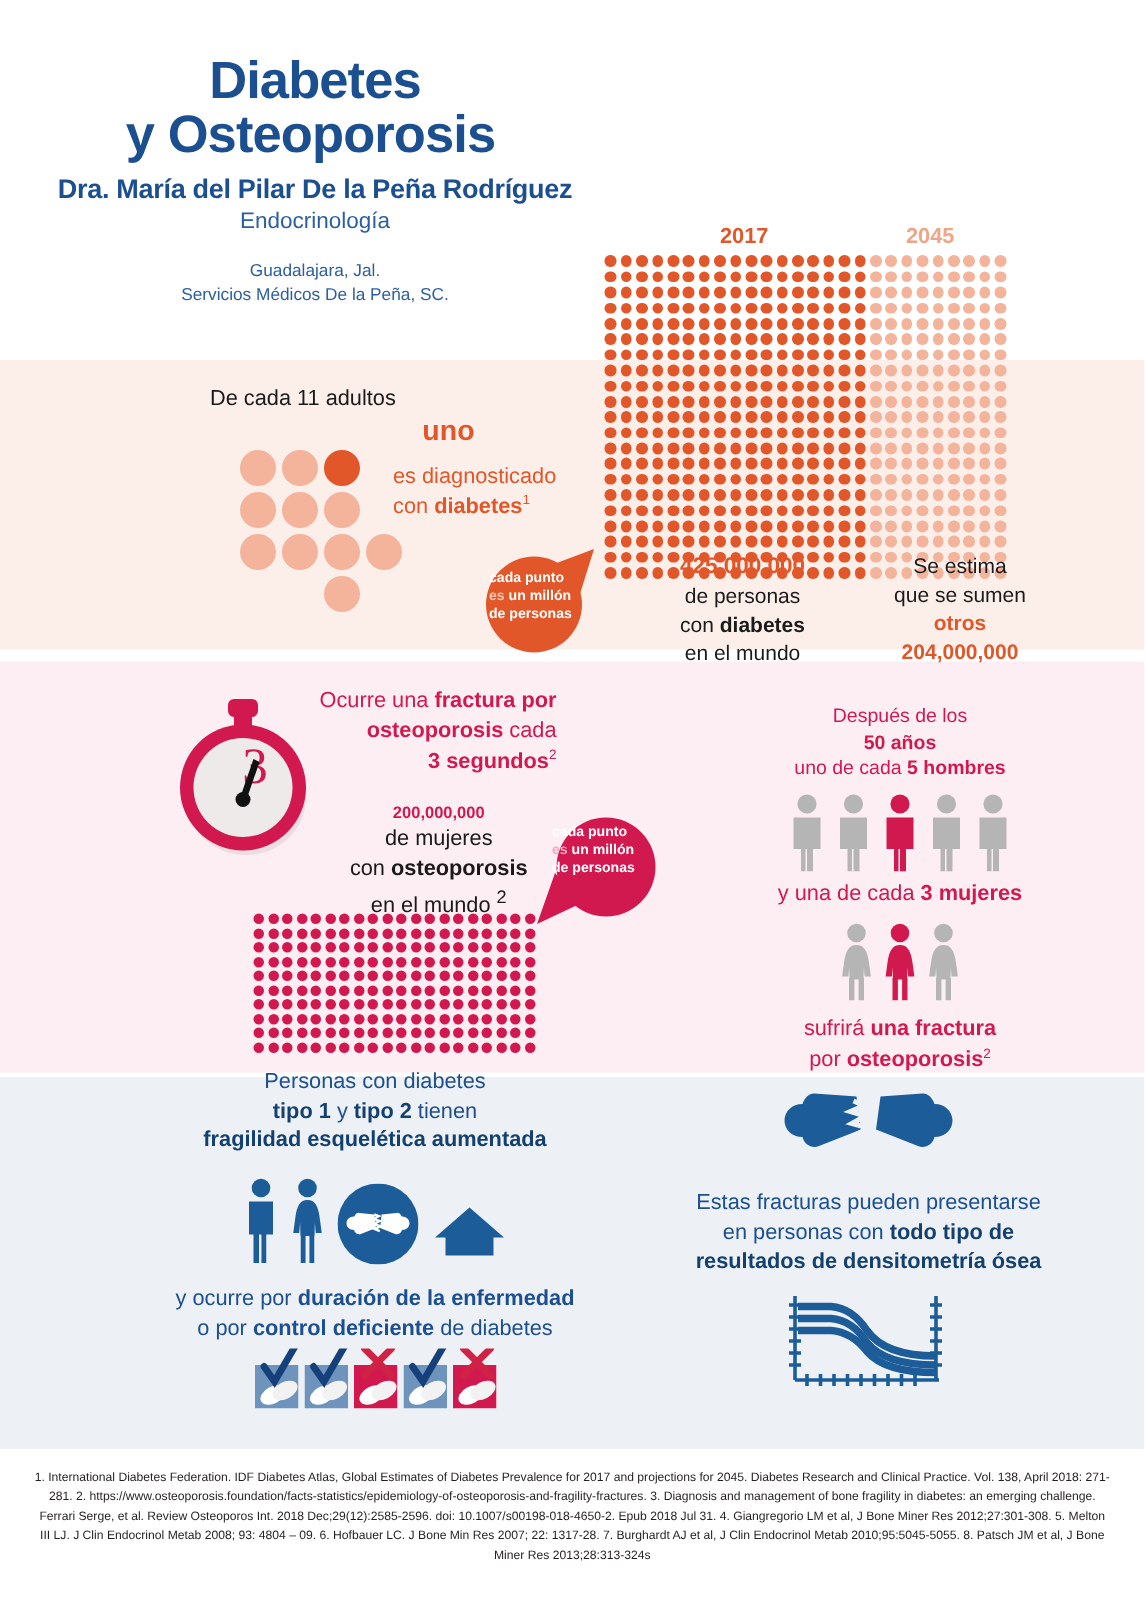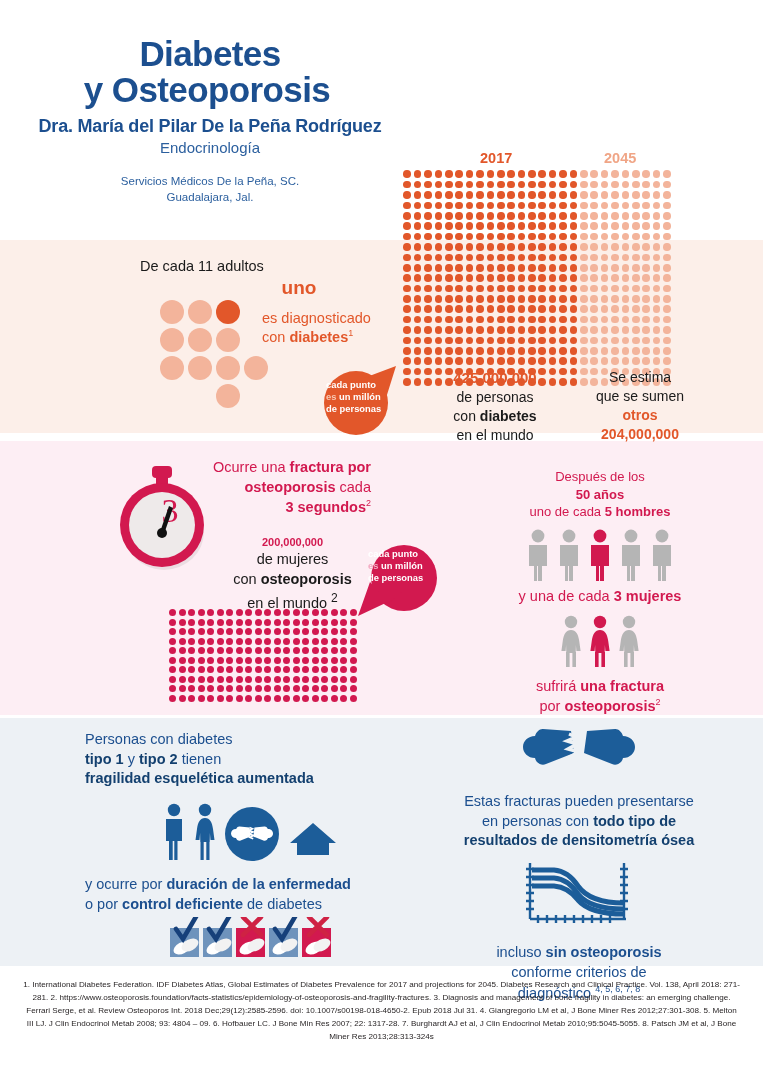--- a/index.html
+++ b/index.html
@@ -99,21 +99,21 @@
   
   .ppl-block{position:absolute;left:440px;top:468px;width:320px;text-align:center;}
   .ppl-block .t1{color:#d2194f;font-size:13px;line-height:1.36;}
   .ppl-block .t1 b{color:#d2194f;}
   .men,.women{display:flex;justify-content:center;gap:5px;margin:8px 0 6px;}
   .t2{color:#d2194f;font-size:14.5px;line-height:1.36;}
   .t3{color:#d2194f;font-size:14.5px;line-height:1.36;margin-top:10px;}
   .t3 sup{font-size:9px;}
 
   
-  .blue-l{position:absolute;left:85px;top:730px;width:330px;text-align:left;}
+  .blue-l{position:absolute;left:85px;top:712px;width:330px;text-align:center;}
   .blue-l .h{color:#1c4f8f;font-size:14.5px;line-height:1.36;}
   .blue-l .h b{color:#13406f;}
   .icons-row{display:flex;justify-content:center;align-items:flex-end;gap:9px;margin-top:14px;}
   .blue-l .h2{color:#1c4f8f;font-size:14.5px;line-height:1.36;margin-top:14px;}
   .pills{display:flex;justify-content:center;gap:4px;margin-top:13px;}
   .pillbox{position:relative;width:29px;height:29px;}
 
   .blue-r{position:absolute;left:404px;top:724px;width:350px;text-align:center;}
   .blue-r .h{color:#1c4f8f;font-size:14.5px;line-height:1.36;margin-top:6px;}
   .blue-r .h b{color:#13406f;}
@@ -137,22 +137,22 @@
   <div class="band band-blue"></div>
 
   <div class="header">
     <div class="title">
       <span>Diabetes</span>
       <span class="l2">y Osteoporosis</span>
     </div>
     <div class="author">Dra. María del Pilar De la Peña Rodríguez</div>
     <div class="specialty">Endocrinología</div>
     <div class="clinic">
+      <div>Guadalajara, Jal.</div>
       <div>Servicios Médicos De la Peña, SC.</div>
-      <div>Guadalajara, Jal.</div>
     </div>
   </div>
 
   <div class="yr yr-2017">2017</div>
   <div class="yr yr-2045">2045</div>
   <div class="grid-orange" id="gridOrange">
       <div class="row">
         <span class="dot d-on">
           <i></i>
         </span>
@@ -2730,23 +2730,18 @@
     <svg width="118" height="70" viewBox="0 0 118 70" style="margin-top:8px">
       <path d="M10 4v56M6 10h8M6 18h8M6 26h8M6 34h8M6 42h8M6 50h8" stroke="#1c5d99" stroke-width="2.4" fill="none"></path>
       <path d="M104 4v56" stroke="#1c5d99" stroke-width="2.4" fill="none"></path>
       <path d="M100 10h8M100 18h8M100 26h8M100 34h8M100 42h8M100 50h8" stroke="#1c5d99" stroke-width="2.4" fill="none"></path>
       <path d="M10 60h96M18 56v8M27 56v8M36 56v8M45 56v8M54 56v8M63 56v8M72 56v8M81 56v8M90 56v8" stroke="#1c5d99" stroke-width="2.4" fill="none"></path>
       <path d="M12 11 L34 11 Q48 12 58 27 Q70 44 104 44" fill="none" stroke="#1c5d99" stroke-width="5"></path>
       <path d="M12 19 L34 19 Q48 20 58 35 Q70 50 104 50" fill="none" stroke="#1c5d99" stroke-width="5"></path>
       <path d="M12 27 L34 27 Q48 28 58 41 Q70 55 104 55" fill="none" stroke="#1c5d99" stroke-width="5"></path>
     </svg>
 
-    <div class="h3">
-      <div><span>incluso </span><b>sin osteoporosis</b></div>
-      <div>conforme criterios de</div>
-      <div><span>diagnóstico</span> <sup>4, 5, 6, 7, 8</sup></div>
-    </div>
   </div>
 
   <div class="refs">1. International Diabetes Federation. IDF Diabetes Atlas, Global Estimates of Diabetes Prevalence for 2017 and projections for 2045. Diabetes Research and Clinical Practice. Vol. 138, April 2018: 271-281. 2. https://www.osteoporosis.foundation/facts-statistics/epidemiology-of-osteoporosis-and-fragility-fractures. 3. Diagnosis and management of bone fragility in diabetes: an emerging challenge. Ferrari Serge, et al. Review Osteoporos Int. 2018 Dec;29(12):2585-2596. doi: 10.1007/s00198-018-4650-2. Epub 2018 Jul 31. 4. Giangregorio LM et al, J Bone Miner Res 2012;27:301-308. 5. Melton III LJ. J Clin Endocrinol Metab 2008; 93: 4804 – 09. 6. Hofbauer LC. J Bone Min Res 2007; 22: 1317-28. 7. Burghardt AJ et al, J Clin Endocrinol Metab 2010;95:5045-5055. 8. Patsch JM et al, J Bone Miner Res 2013;28:313-324s</div>
   <div class="credit">Diseño Pablo Mitlanian</div>
 
 </div>
 
 </body></html>

